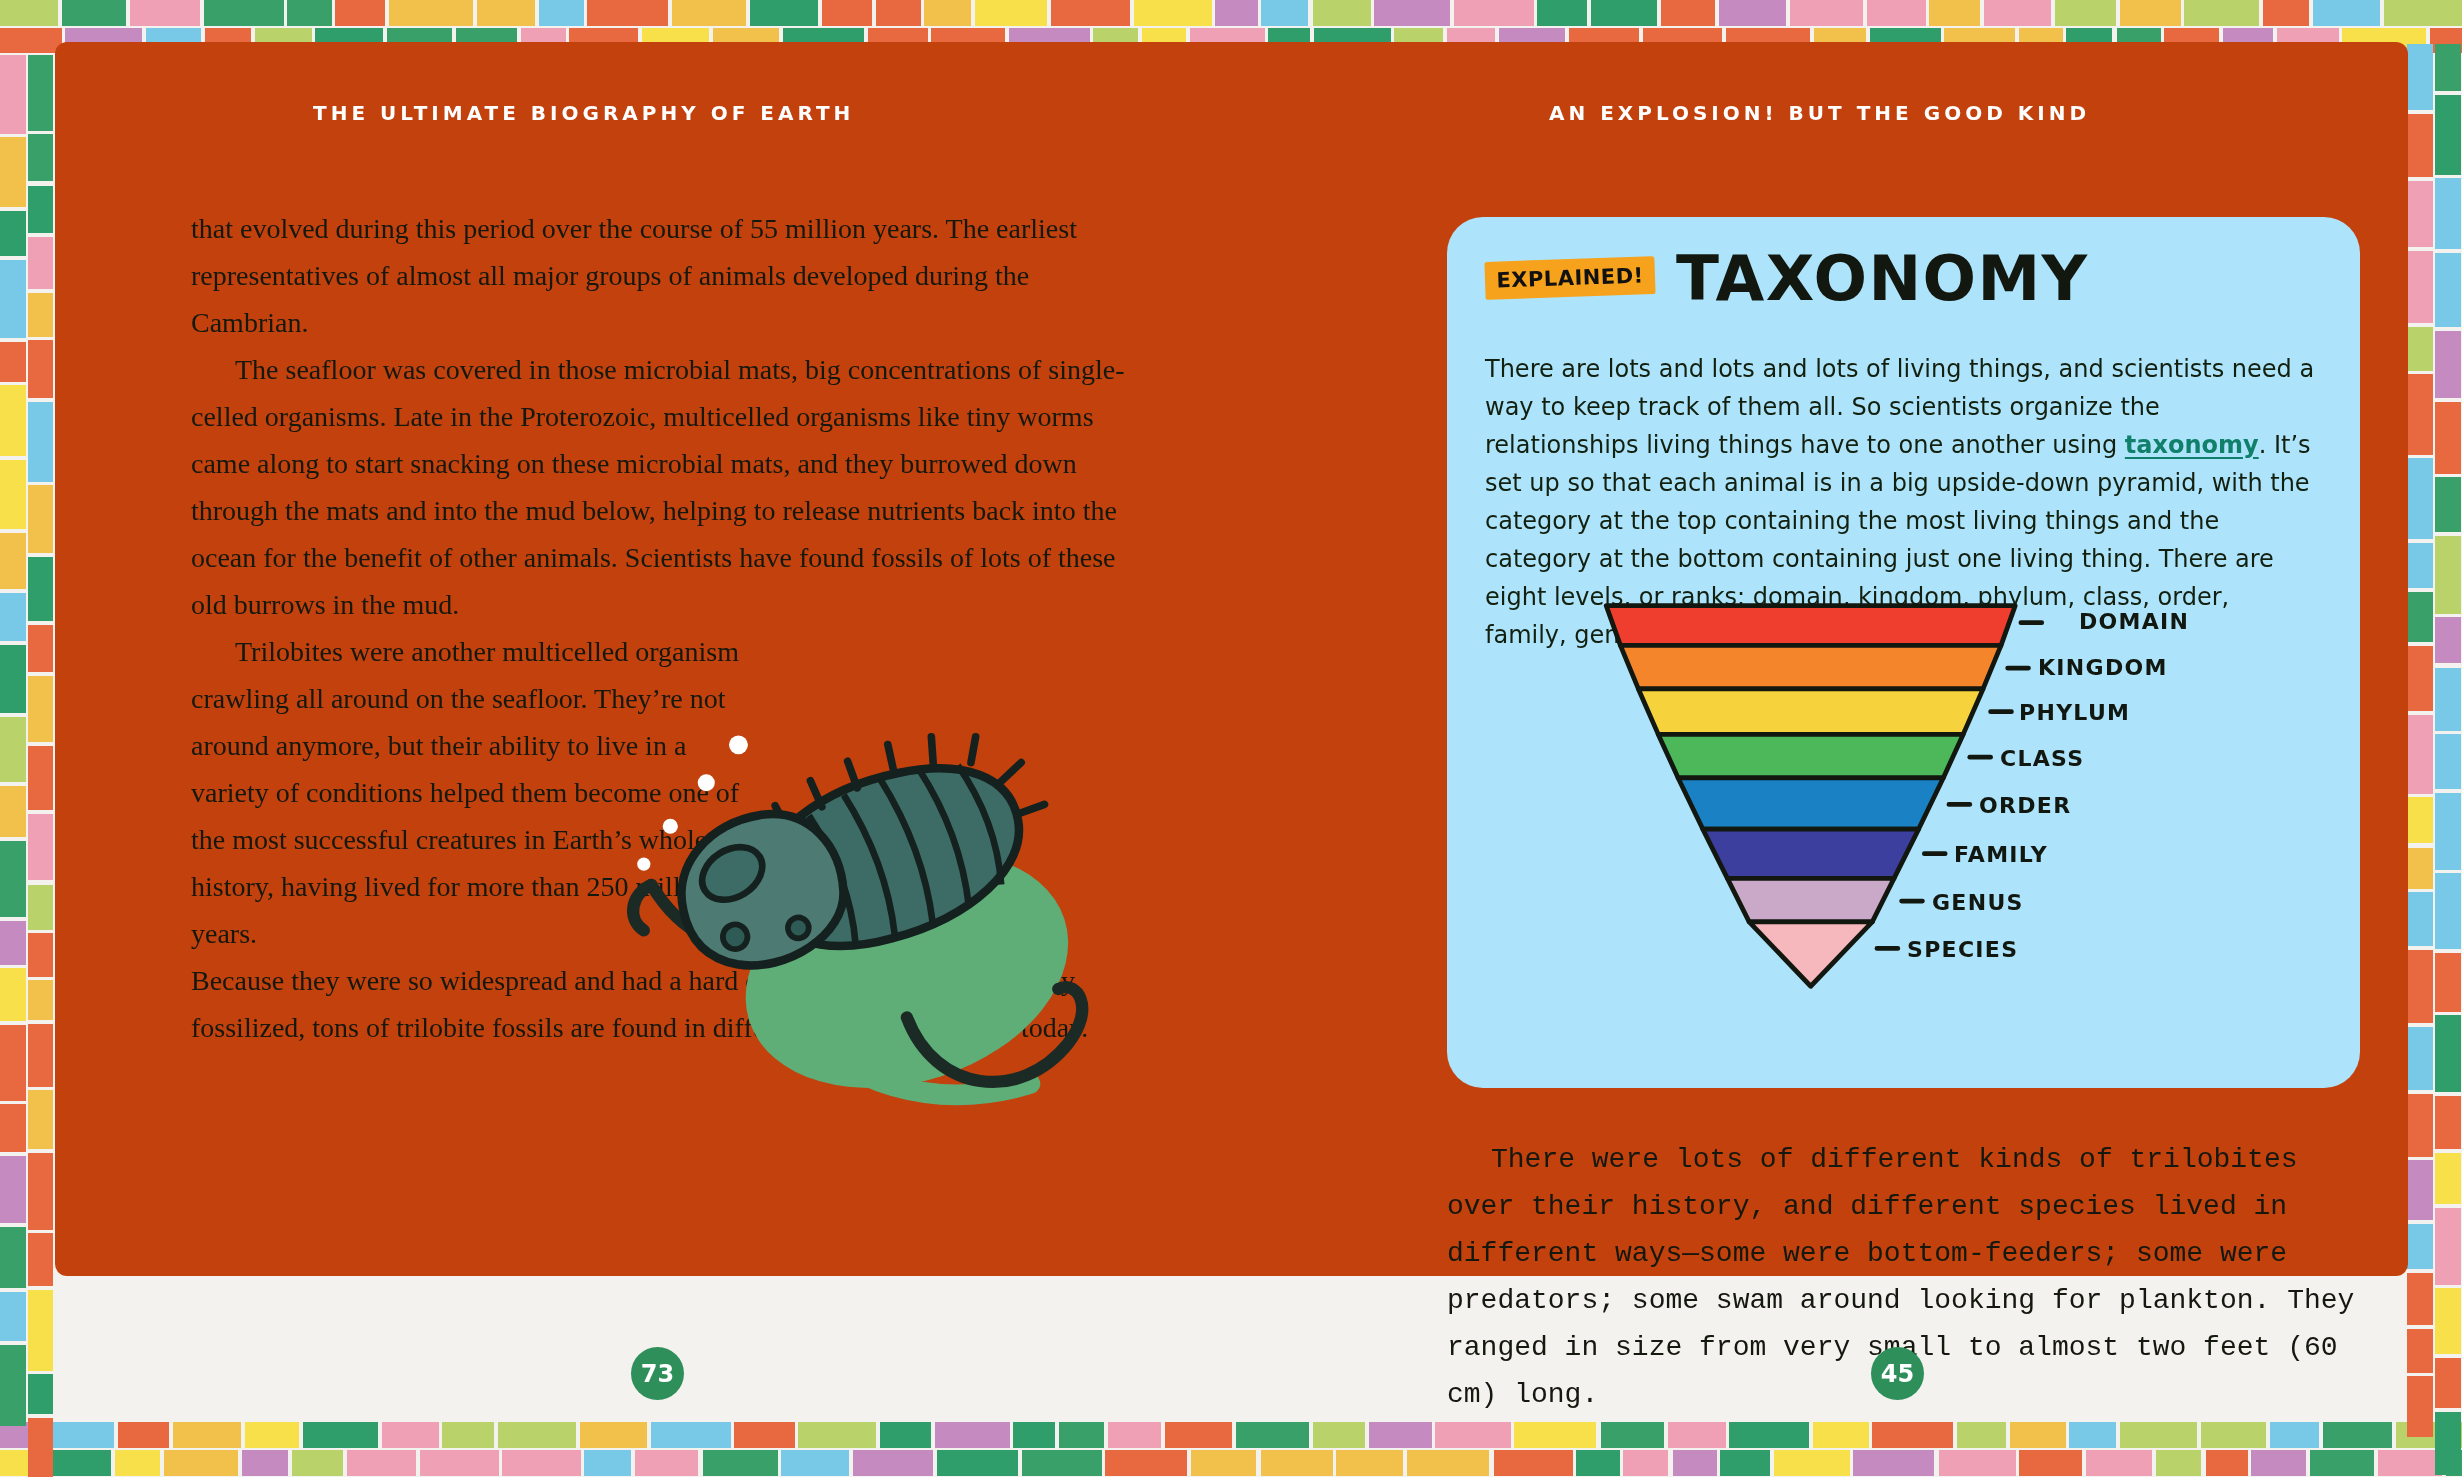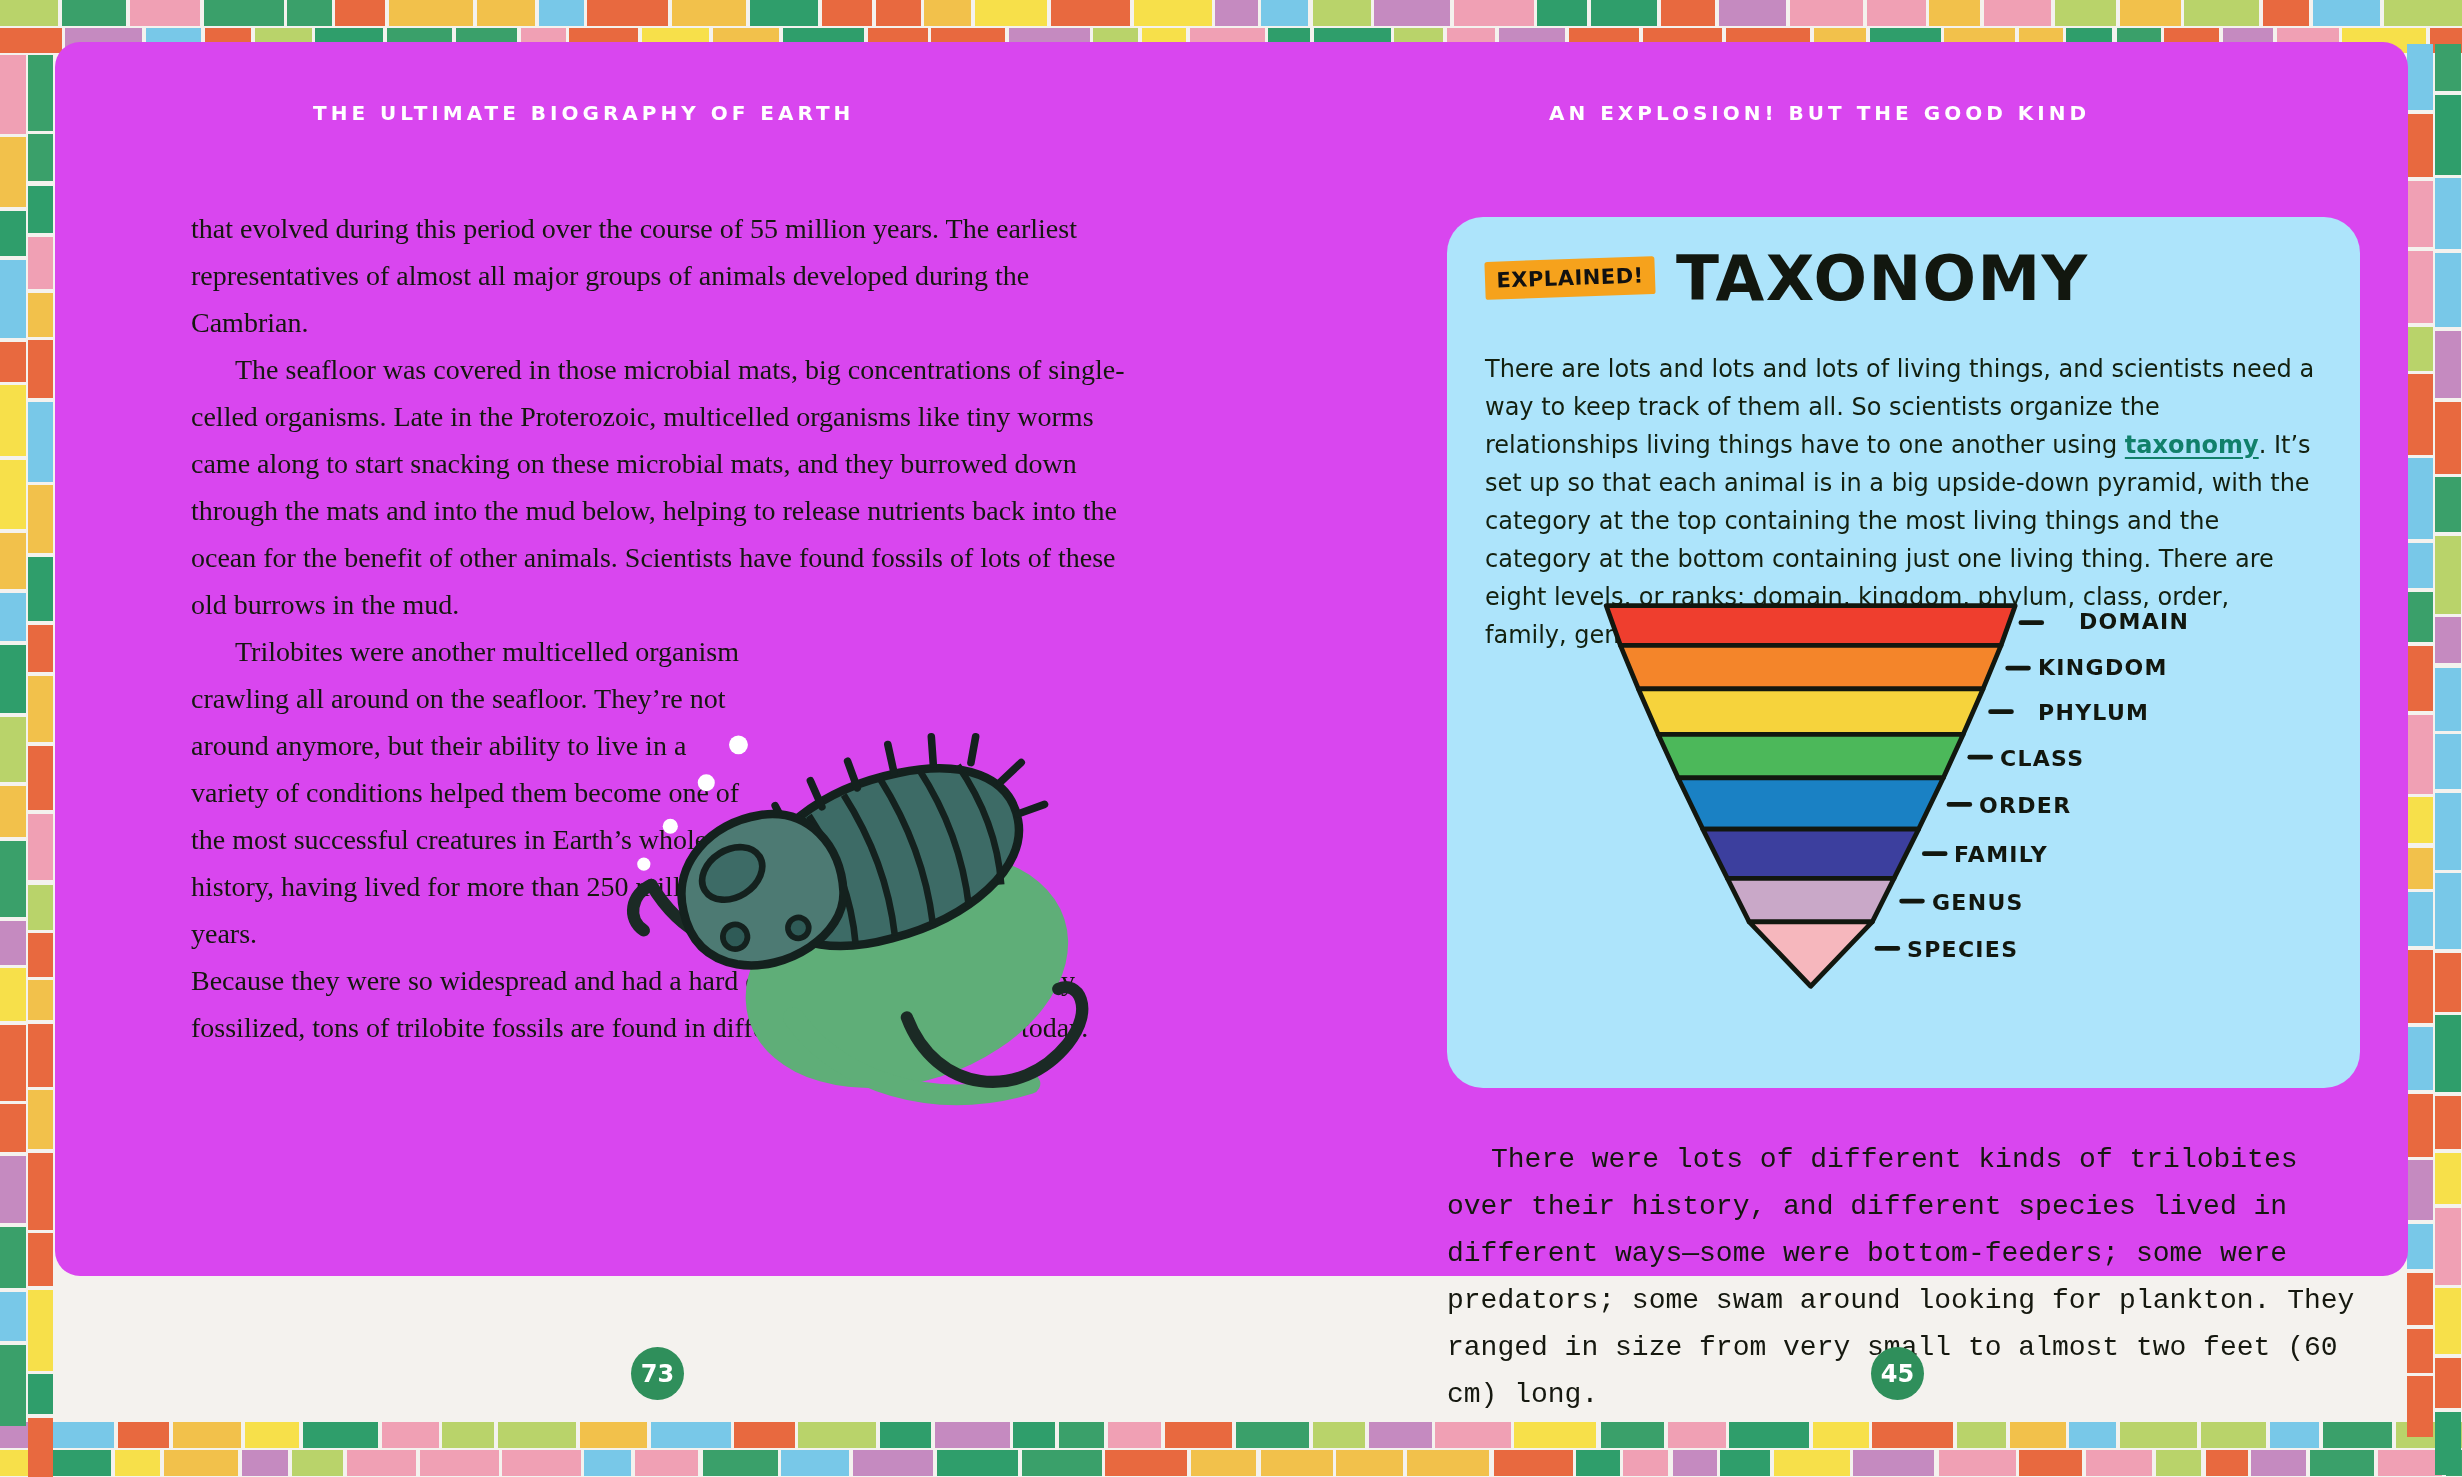--- a/index.html
+++ b/index.html
@@ -31,22 +31,22 @@
     position: absolute;
   }
 
   
   .spread {
     position: absolute;
     left: 55px;
     top: 42px;
     width: 2353px;
     height: 1234px;
-    background: #d946ef;
-    border-radius: 25px;
+    background: #c2410c;
+    border-radius: 12px;
     box-shadow: 0 0 0 0 rgba(0,0,0,0);
   }
 
   .running-head {
     position: absolute;
     top: 59px;
     font-family: "DejaVu Sans", sans-serif;
     font-weight: 700;
     font-size: 20px;
     letter-spacing: 4px;
@@ -532,21 +532,21 @@
             <line x1="512" y1="170" x2="534" y2="170"></line>
             <line x1="490" y1="220" x2="512" y2="220"></line>
             <line x1="464" y1="272" x2="486" y2="272"></line>
             <line x1="440" y1="322" x2="462" y2="322"></line>
             <line x1="414" y1="372" x2="436" y2="372"></line>
           </g>
         </svg>
         <div class="rank-labels">
           <span class="rank-label" style="left:36px;  top:13.3px;margin-left:28px;">DOMAIN</span>
           <span class="rank-label" style="left:23px;  top:59px;">KINGDOM</span>
-          <span class="rank-label" style="left:23px;   top:104px;">PHYLUM</span>
+          <span class="rank-label" style="left:4px;   top:104px;">PHYLUM</span>
           <span class="rank-label" style="left:-15px; top:150px;">CLASS</span>
           <span class="rank-label" style="left:-36px; top:197px;">ORDER</span>
           <span class="rank-label" style="left:-61px; top:246px;">FAMILY</span>
           <span class="rank-label" style="left:-83px; top:294px;">GENUS</span>
           <span class="rank-label" style="left:-108px;top:341px;">SPECIES</span>
         </div>
       </div>
     </div>
 
     <div class="col col-right-bottom">

